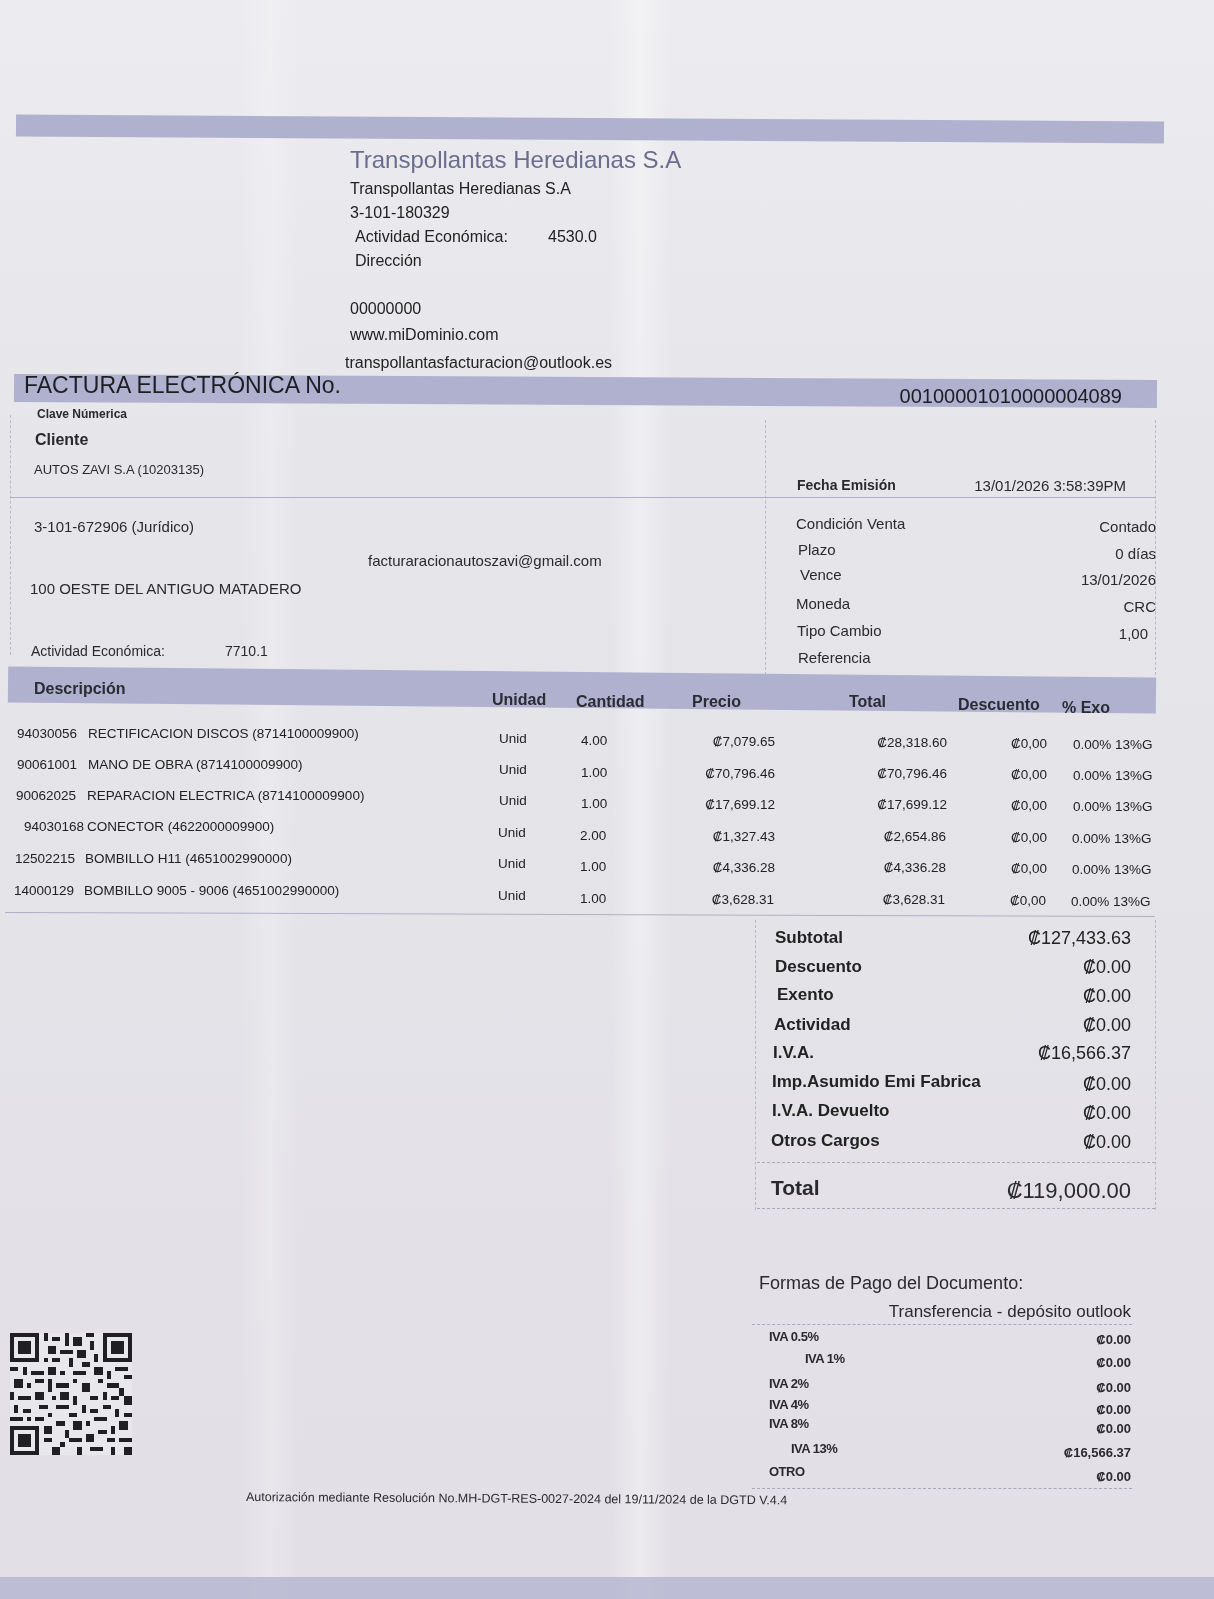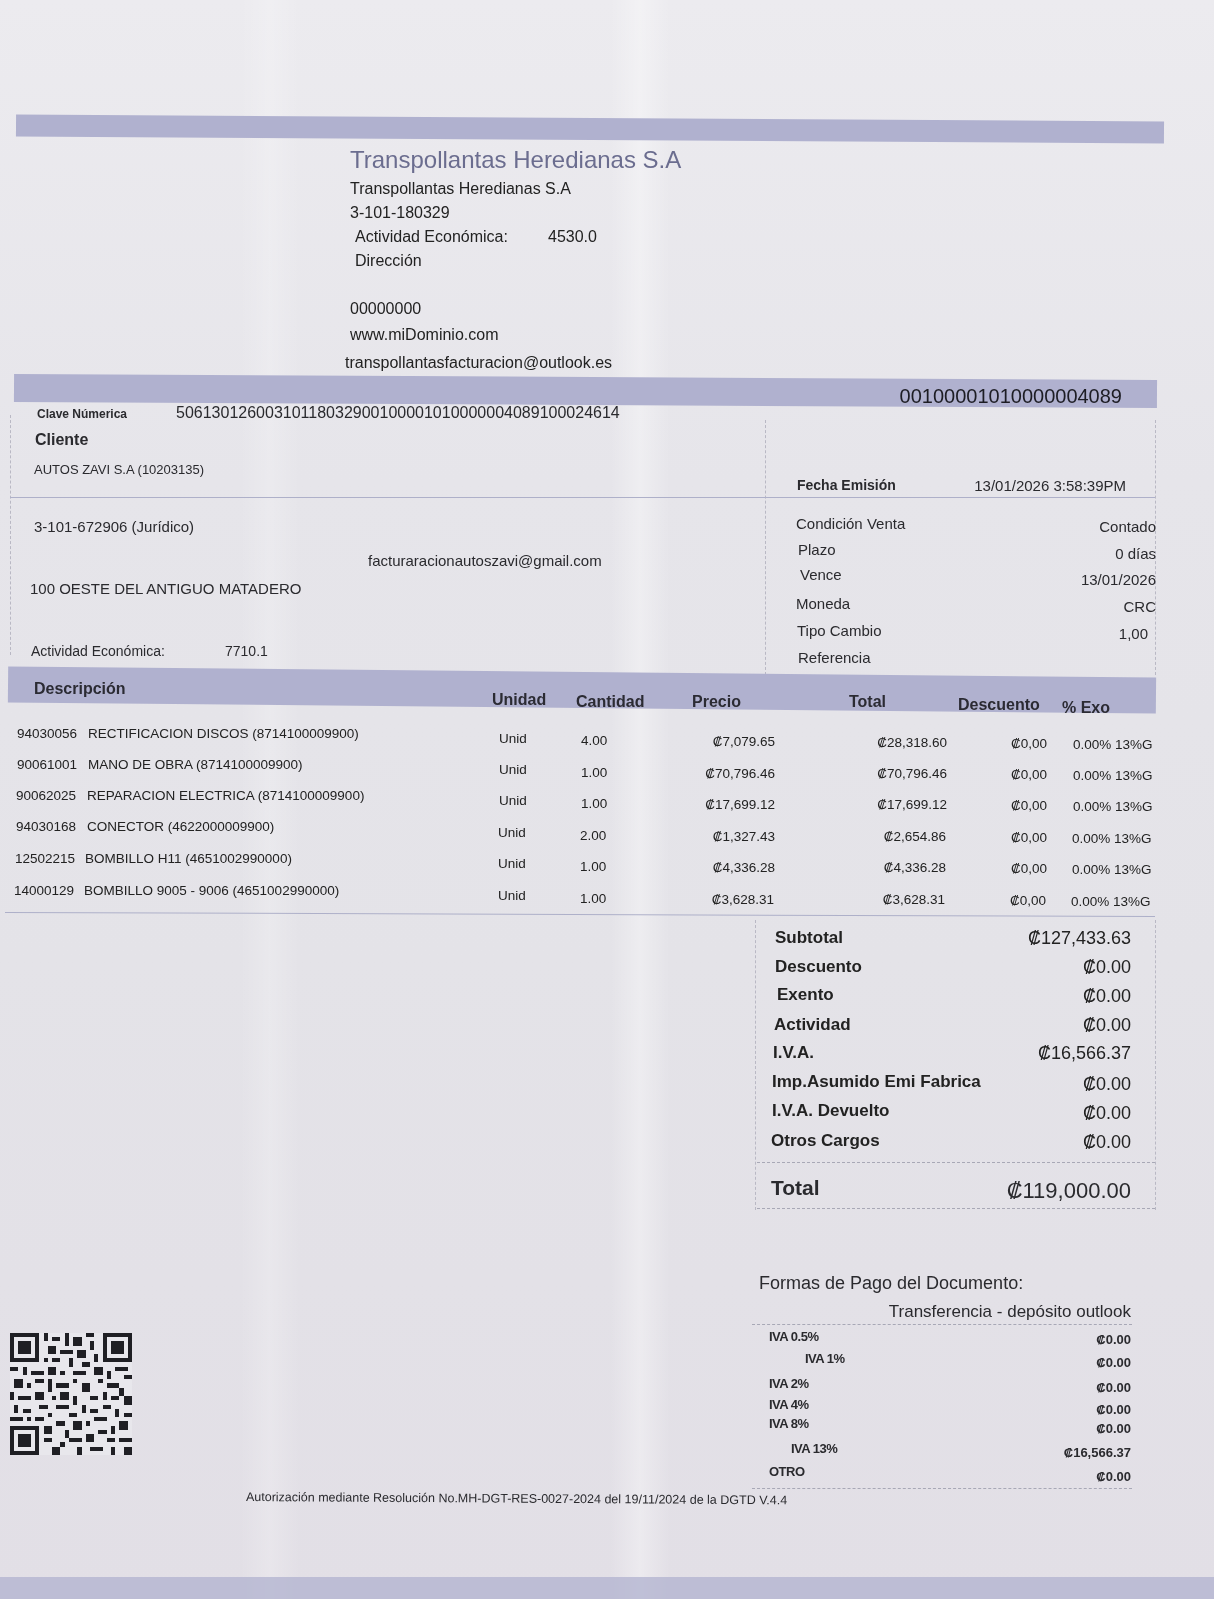--- a/index.html
+++ b/index.html
@@ -59,24 +59,24 @@
   <div class="abs company-line" style="top:180px;">Transpollantas Heredianas S.A</div>
   <div class="abs company-line" style="top:204px;">3-101-180329</div>
   <div class="abs company-line" style="top:228px;left:355px;">Actividad Económica:</div>
   <div class="abs company-line" style="top:228px;left:548px;">4530.0</div>
   <div class="abs company-line" style="top:252px;left:355px;">Dirección</div>
   <div class="abs company-line" style="top:300px;">00000000</div>
   <div class="abs company-line" style="top:326px;">www.miDominio.com</div>
   <div class="abs company-line" style="top:354px;left:345px;">transpollantasfacturacion@outlook.es</div>
 
   <div class="band" style="left:14px;top:377px;width:1143px;height:28px;transform:rotate(0.3deg);"></div>
+  <div class="abs invoice-title">FACTURA ELECTRÓNICA No.</div>
   <div class="abs invoice-no">00100001010000004089</div>
 
   <div class="abs lbl-small" style="left:37px;top:407px;">Clave Númerica</div>
-  <div class="abs t16" style="left:176px;top:404px;">50613012600310118032900100001010000004089100024614</div>
 
   <div class="abs t16 bold" style="left:35px;top:431px;">Cliente</div>
   <div class="abs" style="left:34px;top:462px;font-size:13px;">AUTOS ZAVI S.A (10203135)</div>
 
   <div class="abs bold" style="left:797px;top:477px;font-size:14px;">Fecha Emisión</div>
   <div class="abs t15" style="right:88px;top:477px;margin-left:37px;">13/01/2026 3:58:39PM</div>
 
   <div class="vdash" style="left:10px;top:415px;height:240px;"></div>
   <div class="vdash" style="left:765px;top:420px;height:255px;"></div>
   <div class="vdash" style="left:1155px;top:420px;height:255px;"></div>
@@ -133,21 +133,21 @@
     <div class="abs row-text" style="left:16px;top:788px;">90062025</div>
     <div class="abs row-text" style="left:87px;top:788px;">REPARACION ELECTRICA  (8714100009900)</div>
     <div class="abs row-text" style="left:499px;top:793px;">Unid</div>
     <div class="abs row-text" style="left:581px;top:796px;">1.00</div>
     <div class="abs row-text right" style="left:660px;width:115px;top:797px;">₡17,699.12</div>
     <div class="abs row-text right" style="left:840px;width:107px;top:797px;">₡17,699.12</div>
     <div class="abs row-text right" style="left:980px;width:67px;top:798px;">₡0,00</div>
     <div class="abs row-text" style="left:1073px;top:799px;">0.00% 13%G</div>
   </div>
   <div>
-    <div class="abs row-text" style="left:16px;top:819px;">94030168</div>
+    <div class="abs row-text" style="left:24px;top:819px;">94030168</div>
     <div class="abs row-text" style="left:87px;top:819px;">CONECTOR  (4622000009900)</div>
     <div class="abs row-text" style="left:498px;top:825px;">Unid</div>
     <div class="abs row-text" style="left:580px;top:828px;">2.00</div>
     <div class="abs row-text right" style="left:660px;width:115px;top:829px;">₡1,327.43</div>
     <div class="abs row-text right" style="left:840px;width:106px;top:829px;">₡2,654.86</div>
     <div class="abs row-text right" style="left:980px;width:67px;top:830px;">₡0,00</div>
     <div class="abs row-text" style="left:1072px;top:831px;">0.00% 13%G</div>
   </div>
   <div>
     <div class="abs row-text" style="left:15px;top:851px;">12502215</div>

